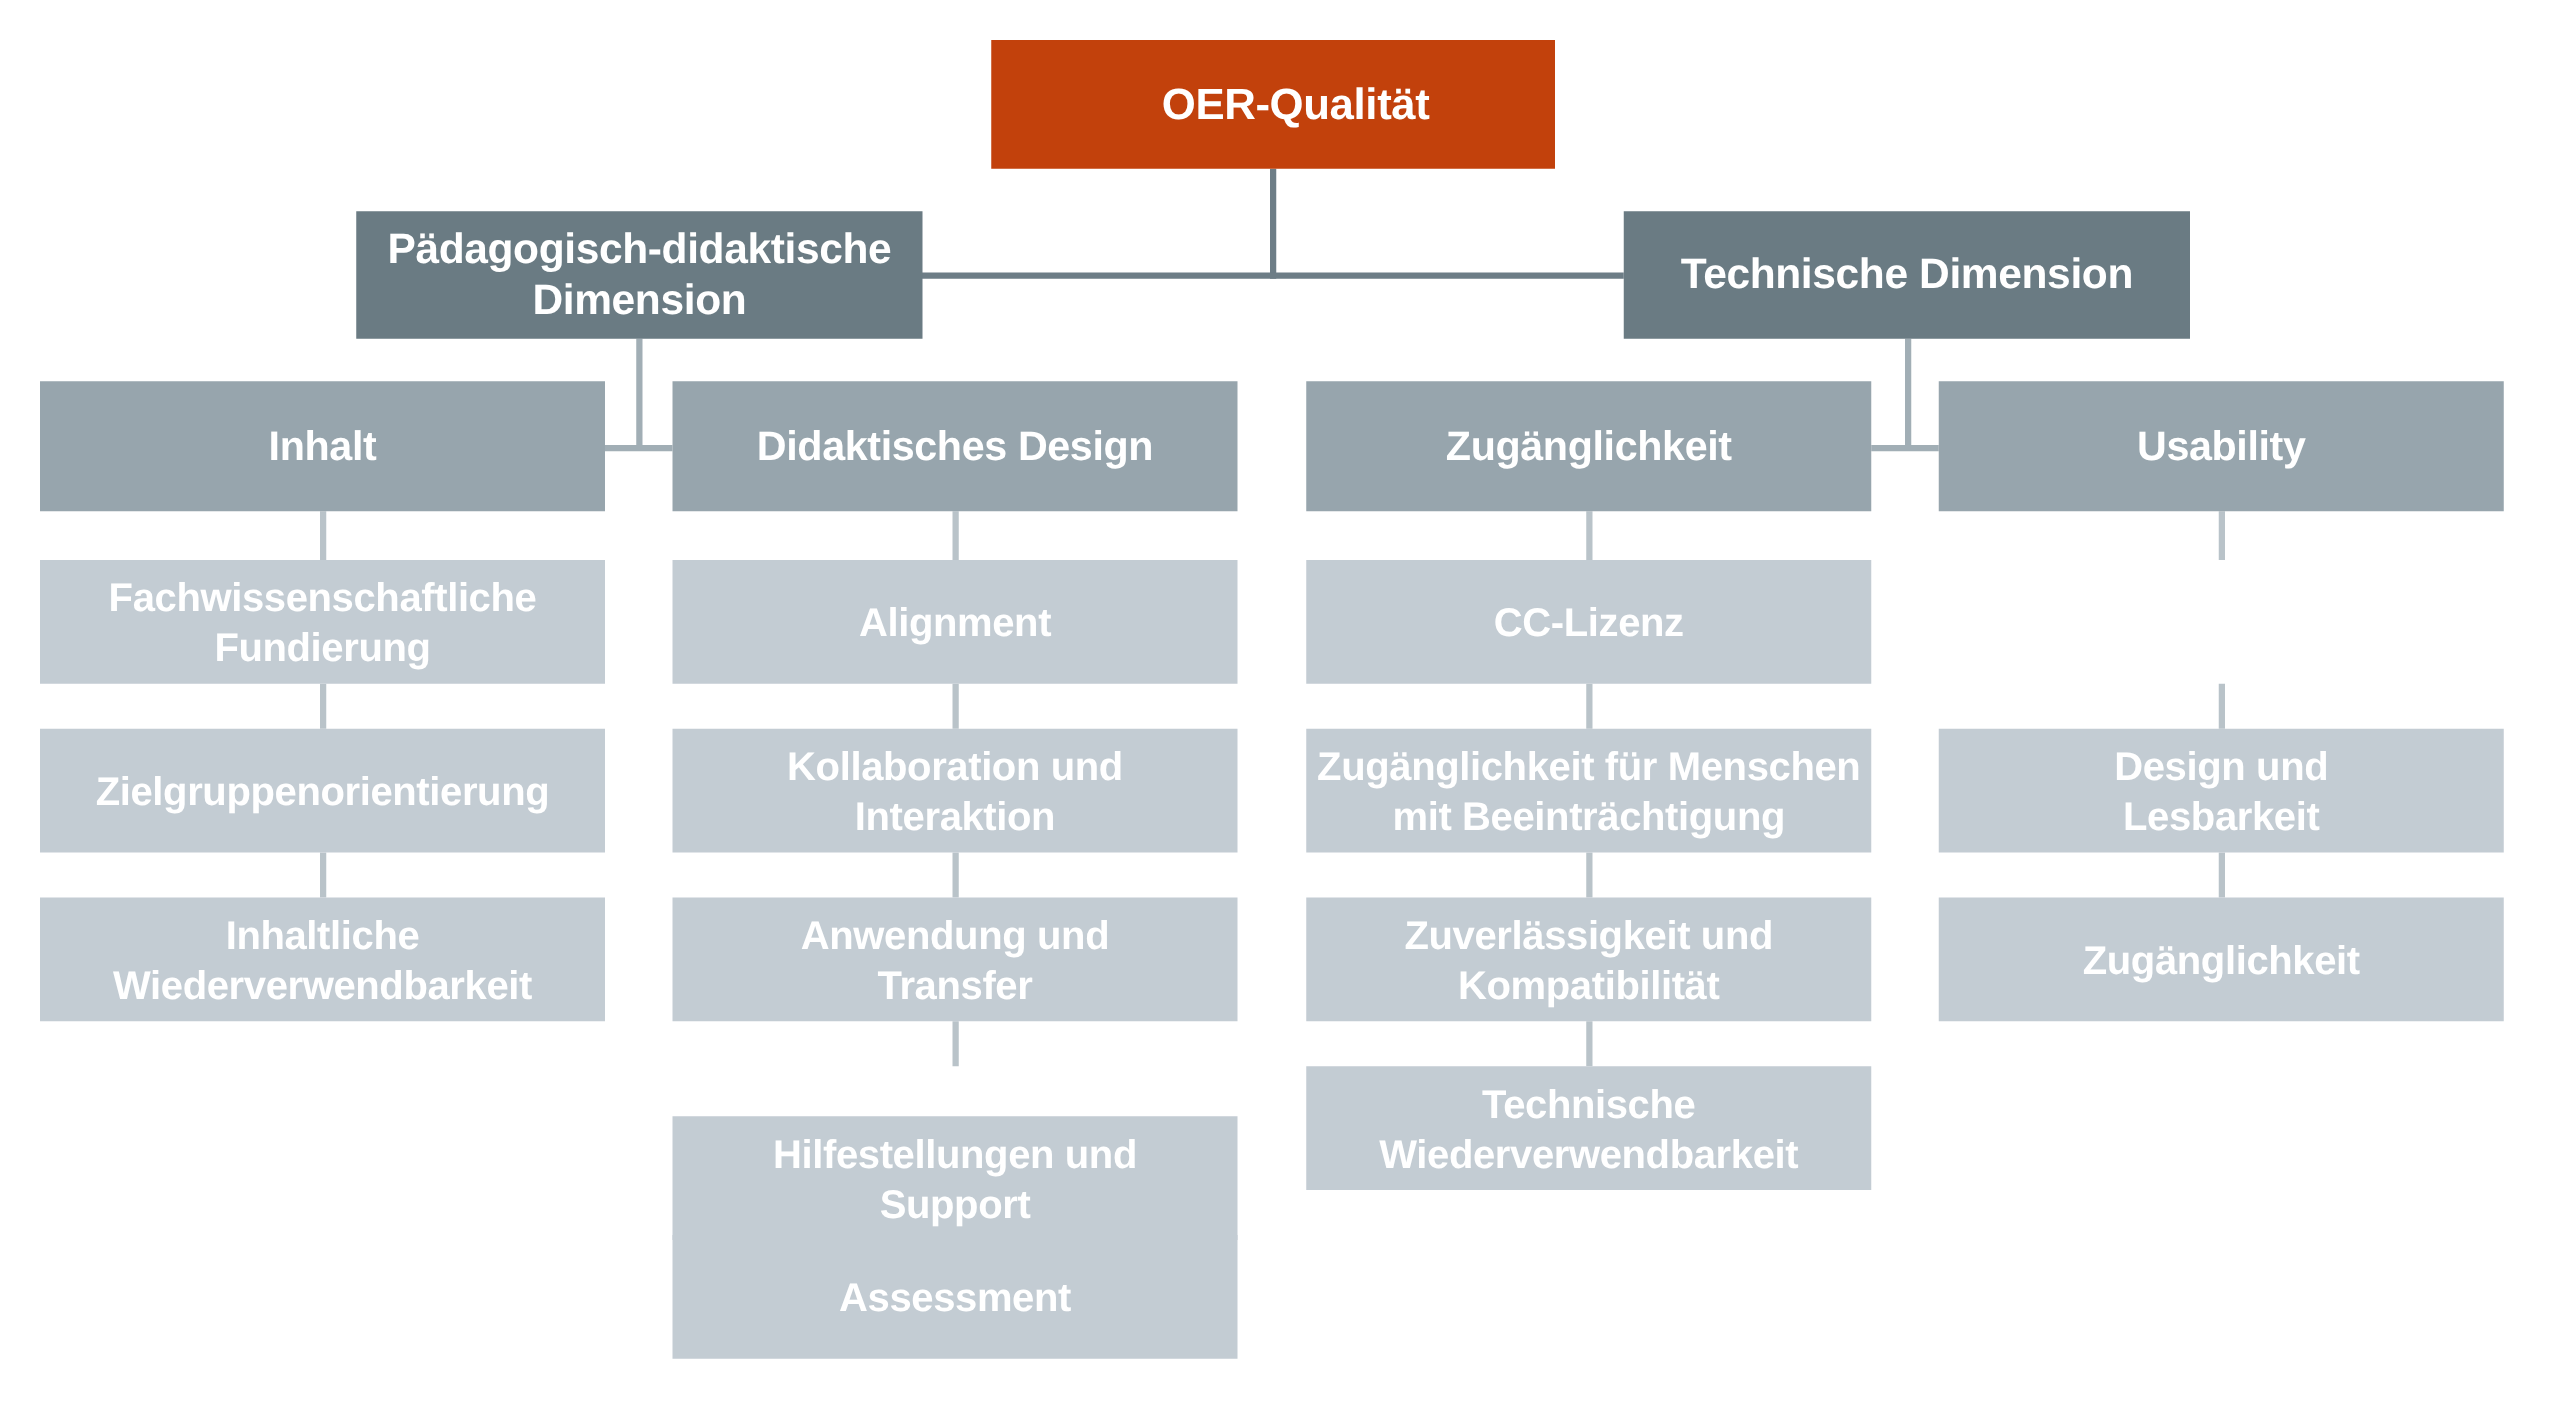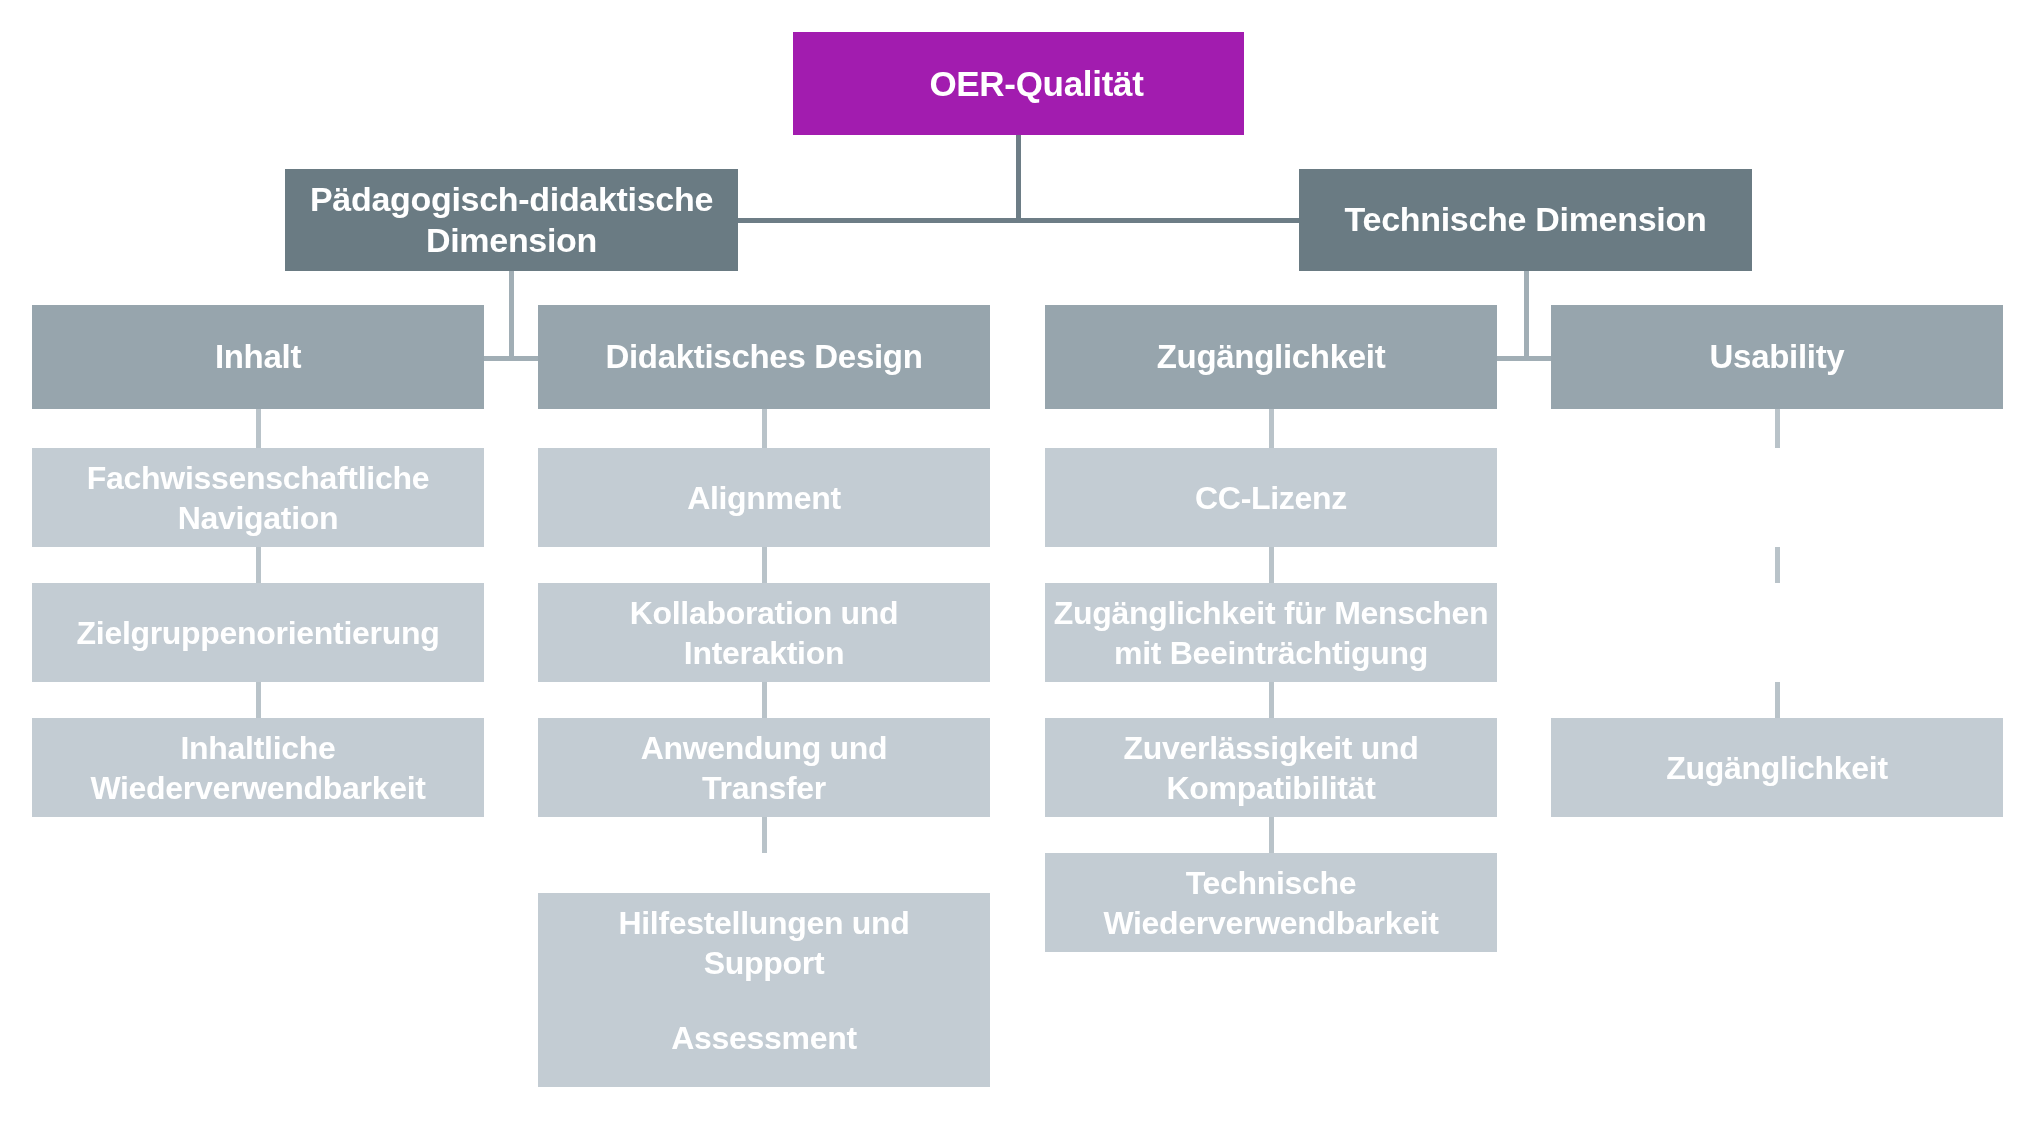--- a/index.html
+++ b/index.html
@@ -23,21 +23,21 @@
     justify-content: center;
     text-align: center;
     color: #ffffff;
     font-weight: bold;
     white-space: pre-line;
     letter-spacing: -0.3px;
   }
   .root-node {
     width: 451px;
     height: 103px;
-    background: #a21caf;
+    background: #c2410c;
     font-size: 35px;
     line-height: 1.2;
     padding-left: 36px;
   }
   .dim-node {
     width: 453px;
     height: 102px;
     background: #6a7b83;
     font-size: 34px;
     line-height: 1.22;
@@ -102,21 +102,21 @@
   <div class="node dim-node" style="left:285px; top:169px;">Pädagogisch-didaktische
 Dimension</div>
   <div class="node dim-node" style="left:1299px; top:169px;">Technische Dimension</div>
 
   <div class="node cat-node" style="left:32px; top:305px;">Inhalt</div>
   <div class="node cat-node" style="left:538px; top:305px;">Didaktisches Design</div>
   <div class="node cat-node" style="left:1045px; top:305px;">Zugänglichkeit</div>
   <div class="node cat-node" style="left:1551px; top:305px;">Usability</div>
 
   <div class="node crit-node" style="left:32px; top:448px;">Fachwissenschaftliche
-Navigation</div>
+Fundierung</div>
   <div class="node crit-node" style="left:32px; top:583px;">Zielgruppenorientierung</div>
   <div class="node crit-node" style="left:32px; top:718px;">Inhaltliche
 Wiederverwendbarkeit</div>
 
   <div class="node crit-node" style="left:538px; top:448px;">Alignment</div>
   <div class="node crit-node" style="left:538px; top:583px;">Kollaboration und
 Interaktion</div>
   <div class="node crit-node" style="left:538px; top:718px;">Anwendung und
 Transfer</div>
   <div class="node crit-node" style="left:538px; top:853px;margin-top:40px;">Hilfestellungen und
@@ -124,15 +124,17 @@
   <div class="node crit-node" style="left:538px; top:988px;">Assessment</div>
 
   <div class="node crit-node" style="left:1045px; top:448px;">CC-Lizenz</div>
   <div class="node crit-node" style="left:1045px; top:583px;">Zugänglichkeit für Menschen
 mit Beeinträchtigung</div>
   <div class="node crit-node" style="left:1045px; top:718px;">Zuverlässigkeit und
 Kompatibilität</div>
   <div class="node crit-node" style="left:1045px; top:853px;">Technische
 Wiederverwendbarkeit</div>
 
+  <div class="node crit-node" style="left:1551px; top:583px;">Design und
+Lesbarkeit</div>
   <div class="node crit-node" style="left:1551px; top:718px;">Zugänglichkeit</div>
 
 </div>
 
 </body></html>

